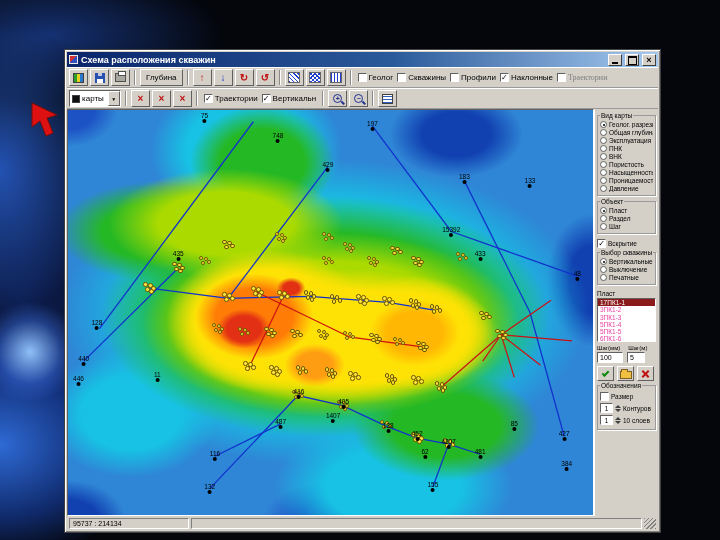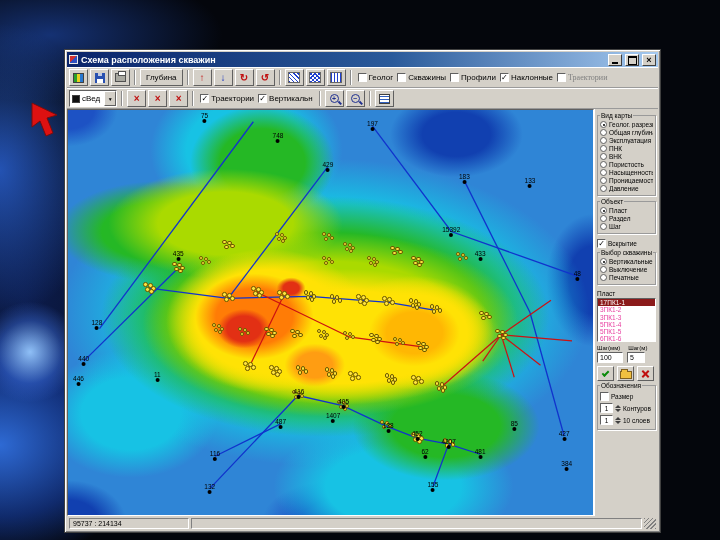--- a/index.html
+++ b/index.html
@@ -209,21 +209,21 @@
           <label class="tcheck dis">
             <span class="cbox"></span>
             <span>Траектории</span>
           </label>
         </span>
     </div>
 
     <div class="toolbar">
       <div class="combo">
         <span class="swatch"></span>
-        <span class="combo-text">сВед</span>
+        <span class="combo-text">карты</span>
         <span class="combo-arrow">▼</span>
       </div>
       <span class="sep"></span>
       <button class="tbtn">
           <span class="red">×</span>
         </button>
       <button class="tbtn">
           <span class="red">×</span>
         </button>
       <button class="tbtn">

